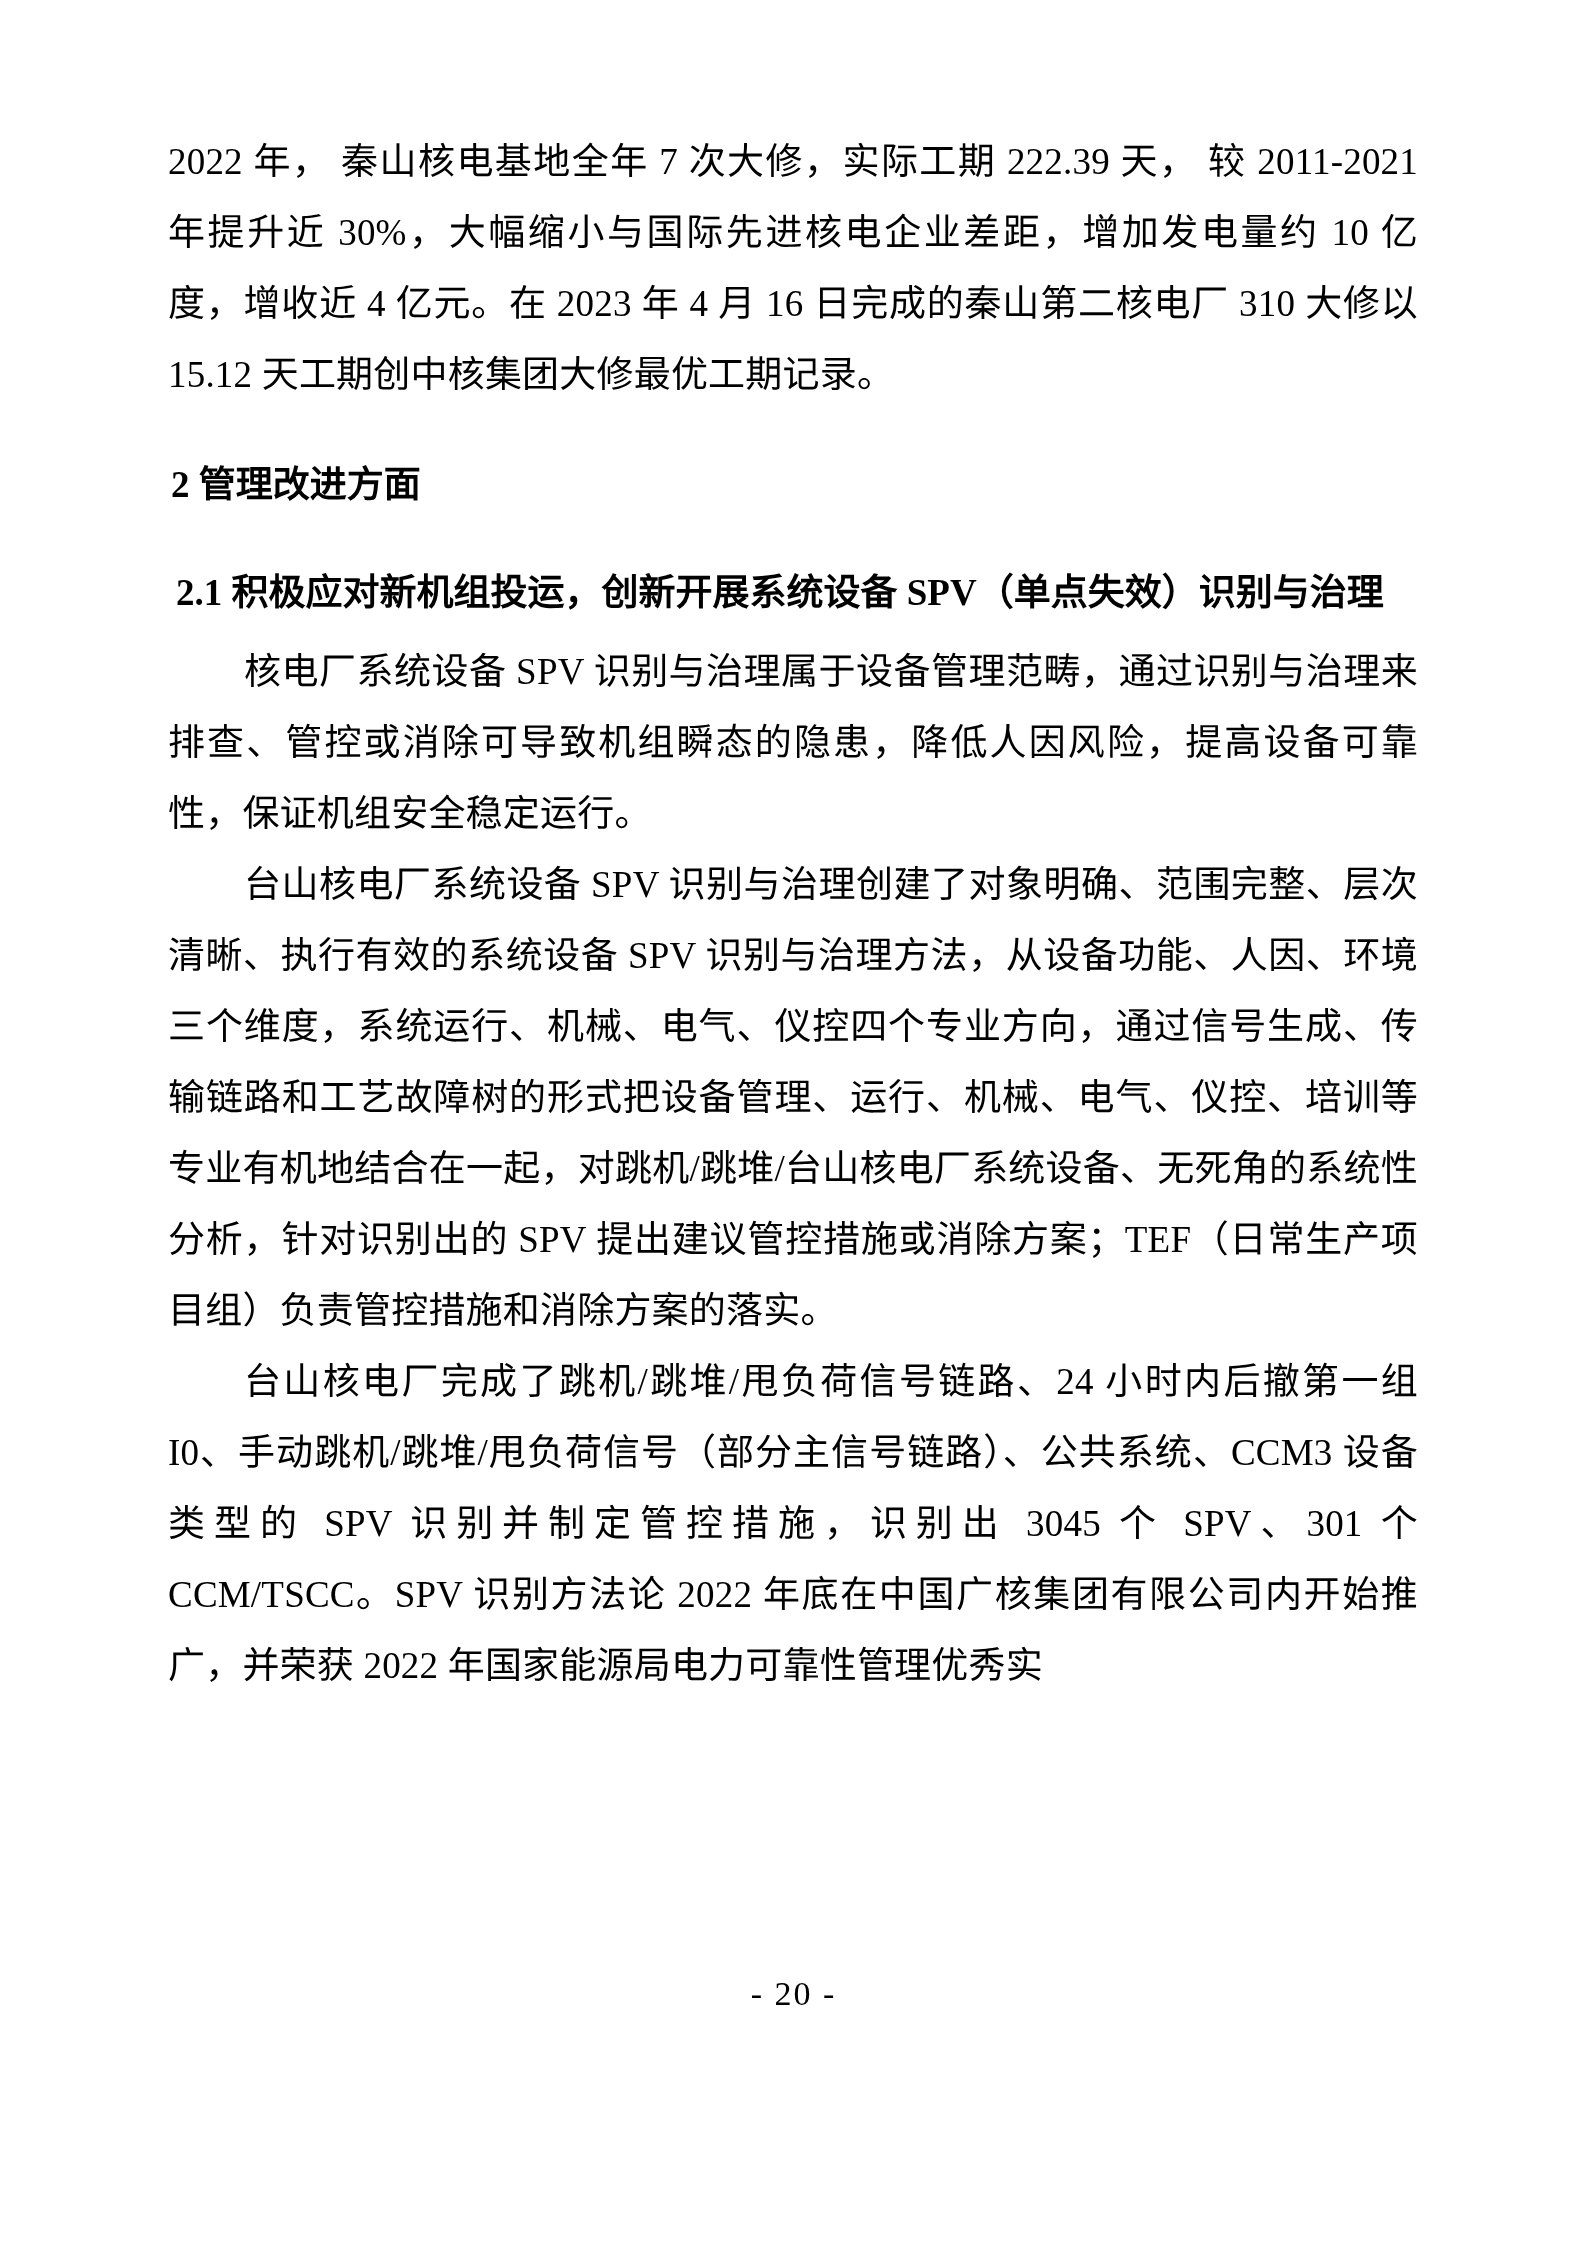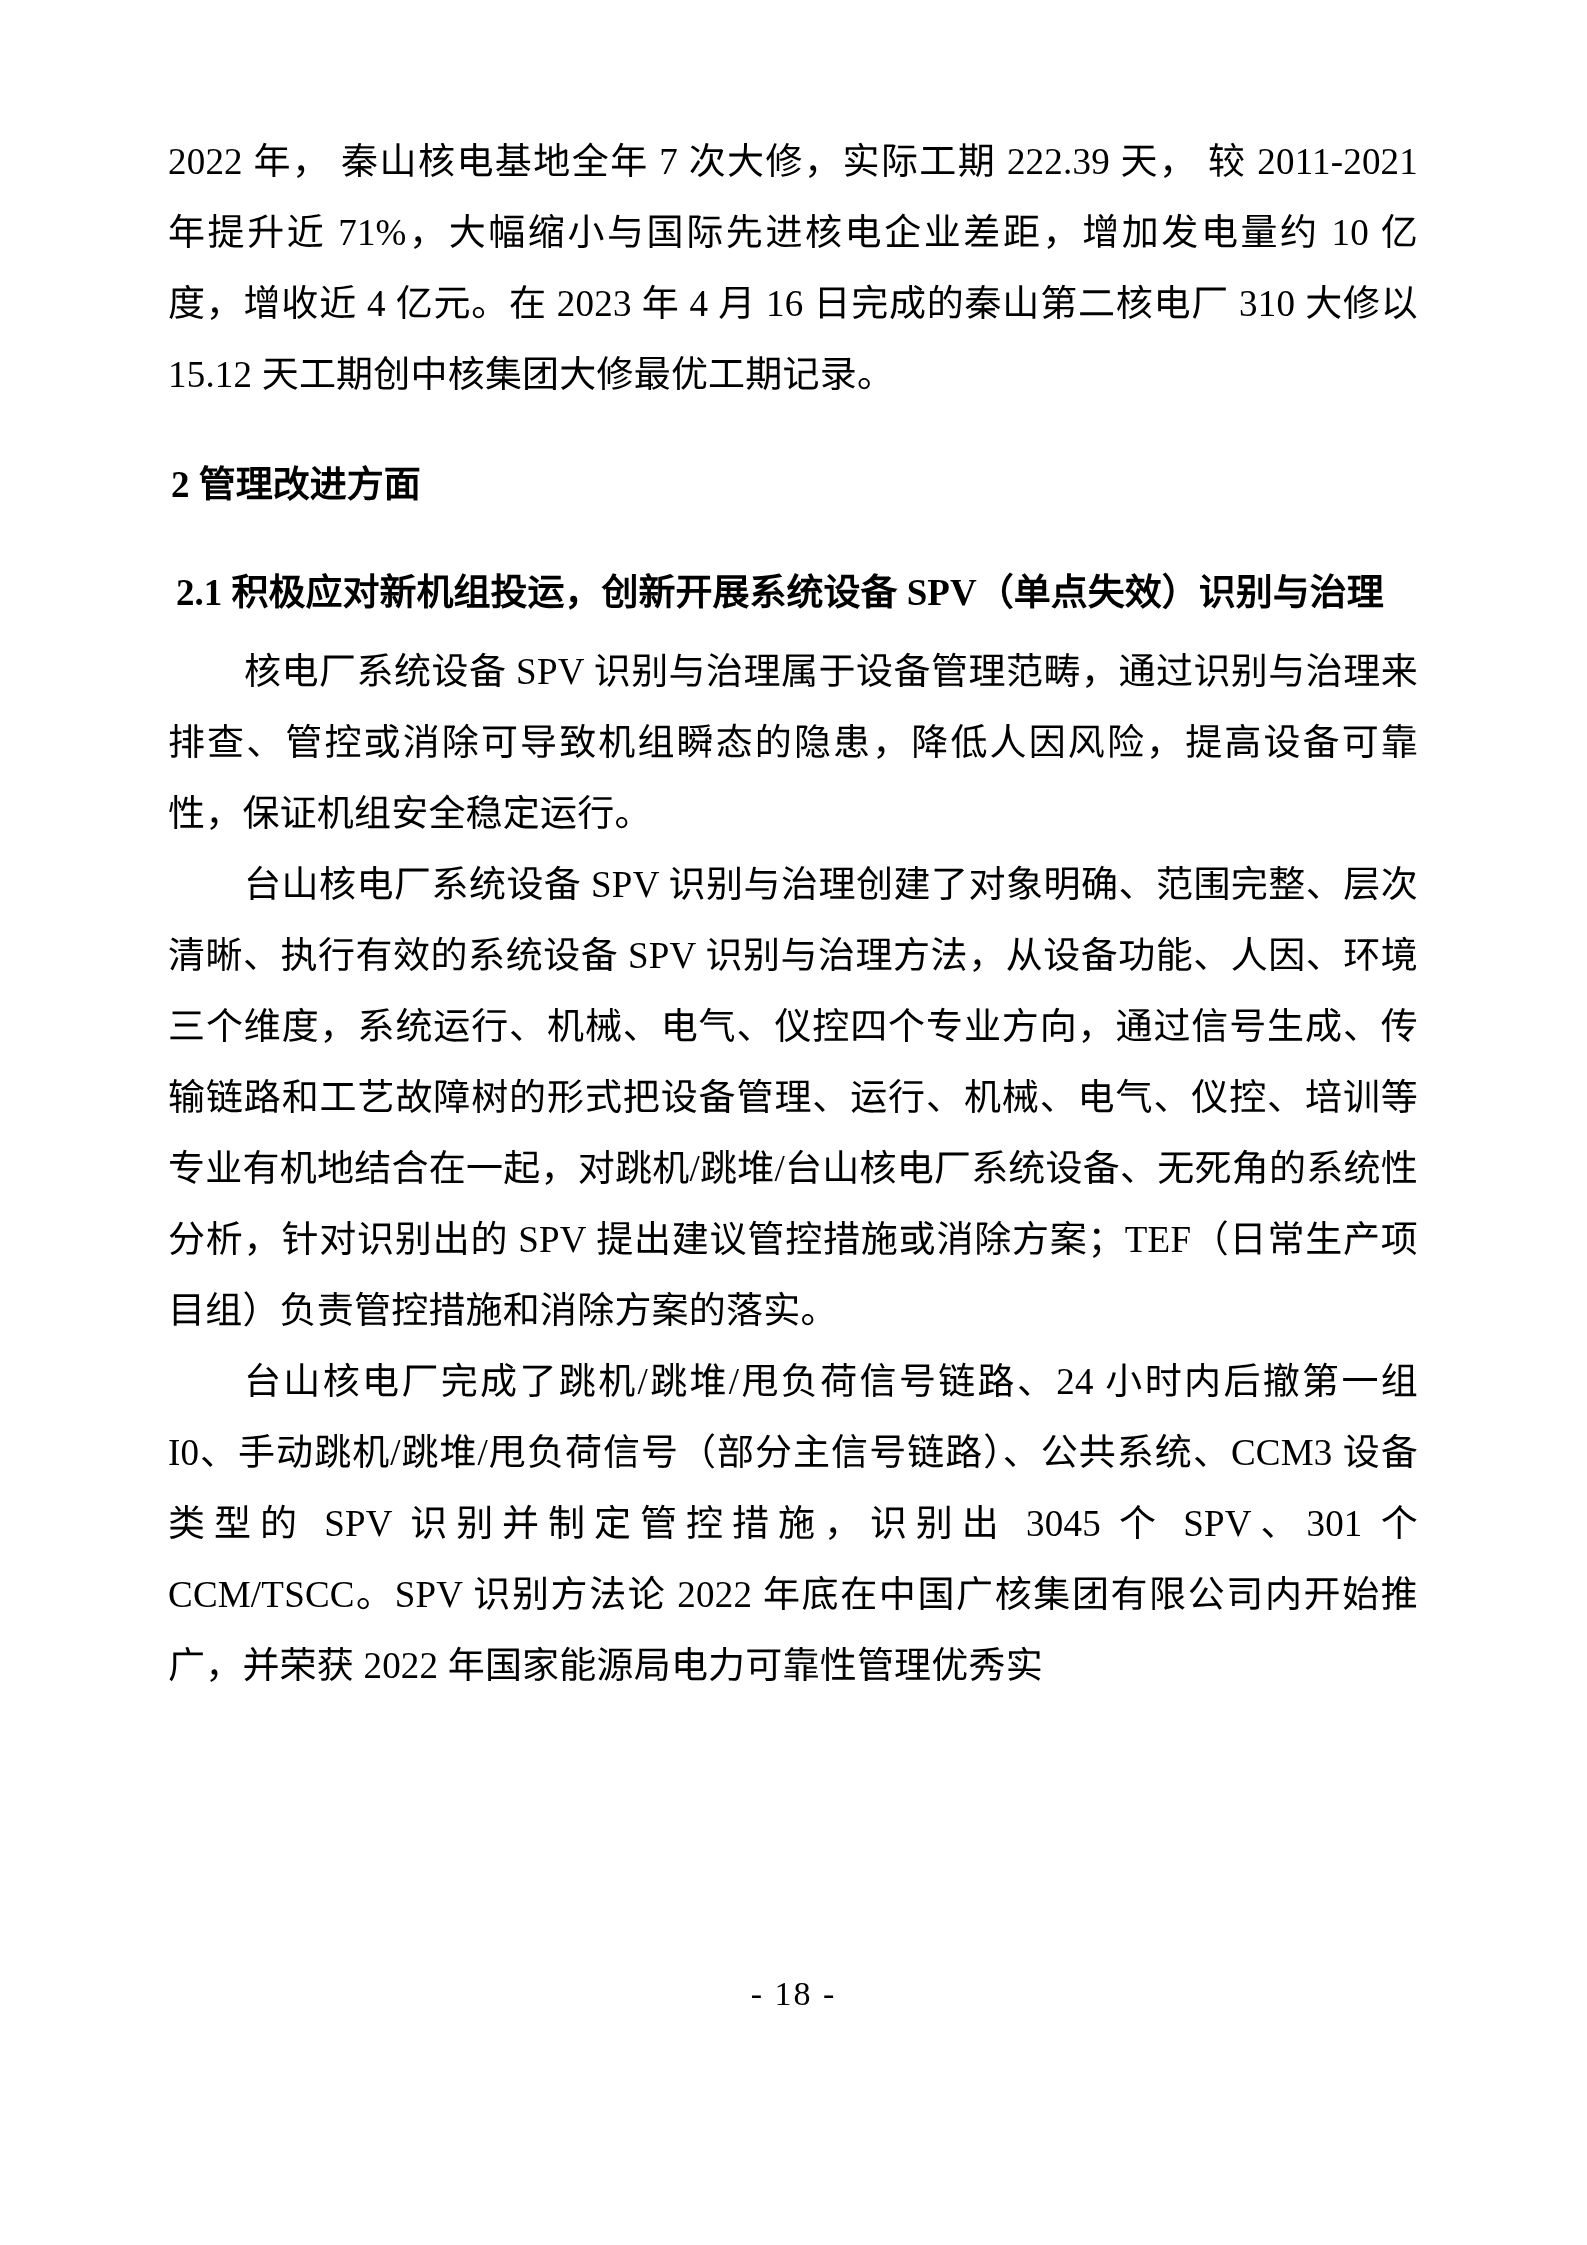--- a/index.html
+++ b/index.html
@@ -63,32 +63,32 @@
     letter-spacing: 2px;
     font-family: "Liberation Serif", "DejaVu Serif", serif;
   }
 </style>
 </head>
 <body>
 
 <div class="page">
   <div class="content">
 
-    <p class="body-text">2022 年， 秦山核电基地全年 7 次大修，实际工期 222.39 天， 较 2011-2021 年提升近 71%，大幅缩小与国际先进核电企业差距，增加发电量约 10 亿度，增收近 4 亿元。在 2023 年 4 月 16 日完成的秦山第二核电厂 310 大修以 15.12 天工期创中核集团大修最优工期记录。</p>
+    <p class="body-text">2022 年， 秦山核电基地全年 7 次大修，实际工期 222.39 天， 较 2011-2021 年提升近 30%，大幅缩小与国际先进核电企业差距，增加发电量约 10 亿度，增收近 4 亿元。在 2023 年 4 月 16 日完成的秦山第二核电厂 310 大修以 15.12 天工期创中核集团大修最优工期记录。</p>
 
     <div class="gap-md"></div>
 
     <h2 class="heading">2 管理改进方面</h2>
 
     <div class="gap-sm"></div>
 
     <h3 class="subheading">2.1 积极应对新机组投运，创新开展系统设备 SPV（单点失效）识别与治理</h3>
 
     <p class="body-text indent">核电厂系统设备 SPV 识别与治理属于设备管理范畴，通过识别与治理来排查、管控或消除可导致机组瞬态的隐患，降低人因风险，提高设备可靠性，保证机组安全稳定运行。</p>
 
     <p class="body-text indent">台山核电厂系统设备 SPV 识别与治理创建了对象明确、范围完整、层次清晰、执行有效的系统设备 SPV 识别与治理方法，从设备功能、人因、环境三个维度，系统运行、机械、电气、仪控四个专业方向，通过信号生成、传输链路和工艺故障树的形式把设备管理、运行、机械、电气、仪控、培训等专业有机地结合在一起，对跳机/跳堆/台山核电厂系统设备、无死角的系统性分析，针对识别出的 SPV 提出建议管控措施或消除方案；TEF（日常生产项目组）负责管控措施和消除方案的落实。</p>
 
     <p class="body-text indent">台山核电厂完成了跳机/跳堆/甩负荷信号链路、24 小时内后撤第一组 I0、手动跳机/跳堆/甩负荷信号（部分主信号链路）、公共系统、CCM3 设备类型的 SPV 识别并制定管控措施，识别出 3045 个 SPV、301 个 CCM/TSCC。SPV 识别方法论 2022 年底在中国广核集团有限公司内开始推广，并荣获 2022 年国家能源局电力可靠性管理优秀实</p>
 
   </div>
 
-  <div class="page-number">- 18 -</div>
+  <div class="page-number">- 20 -</div>
 </div>
 
 </body></html>

